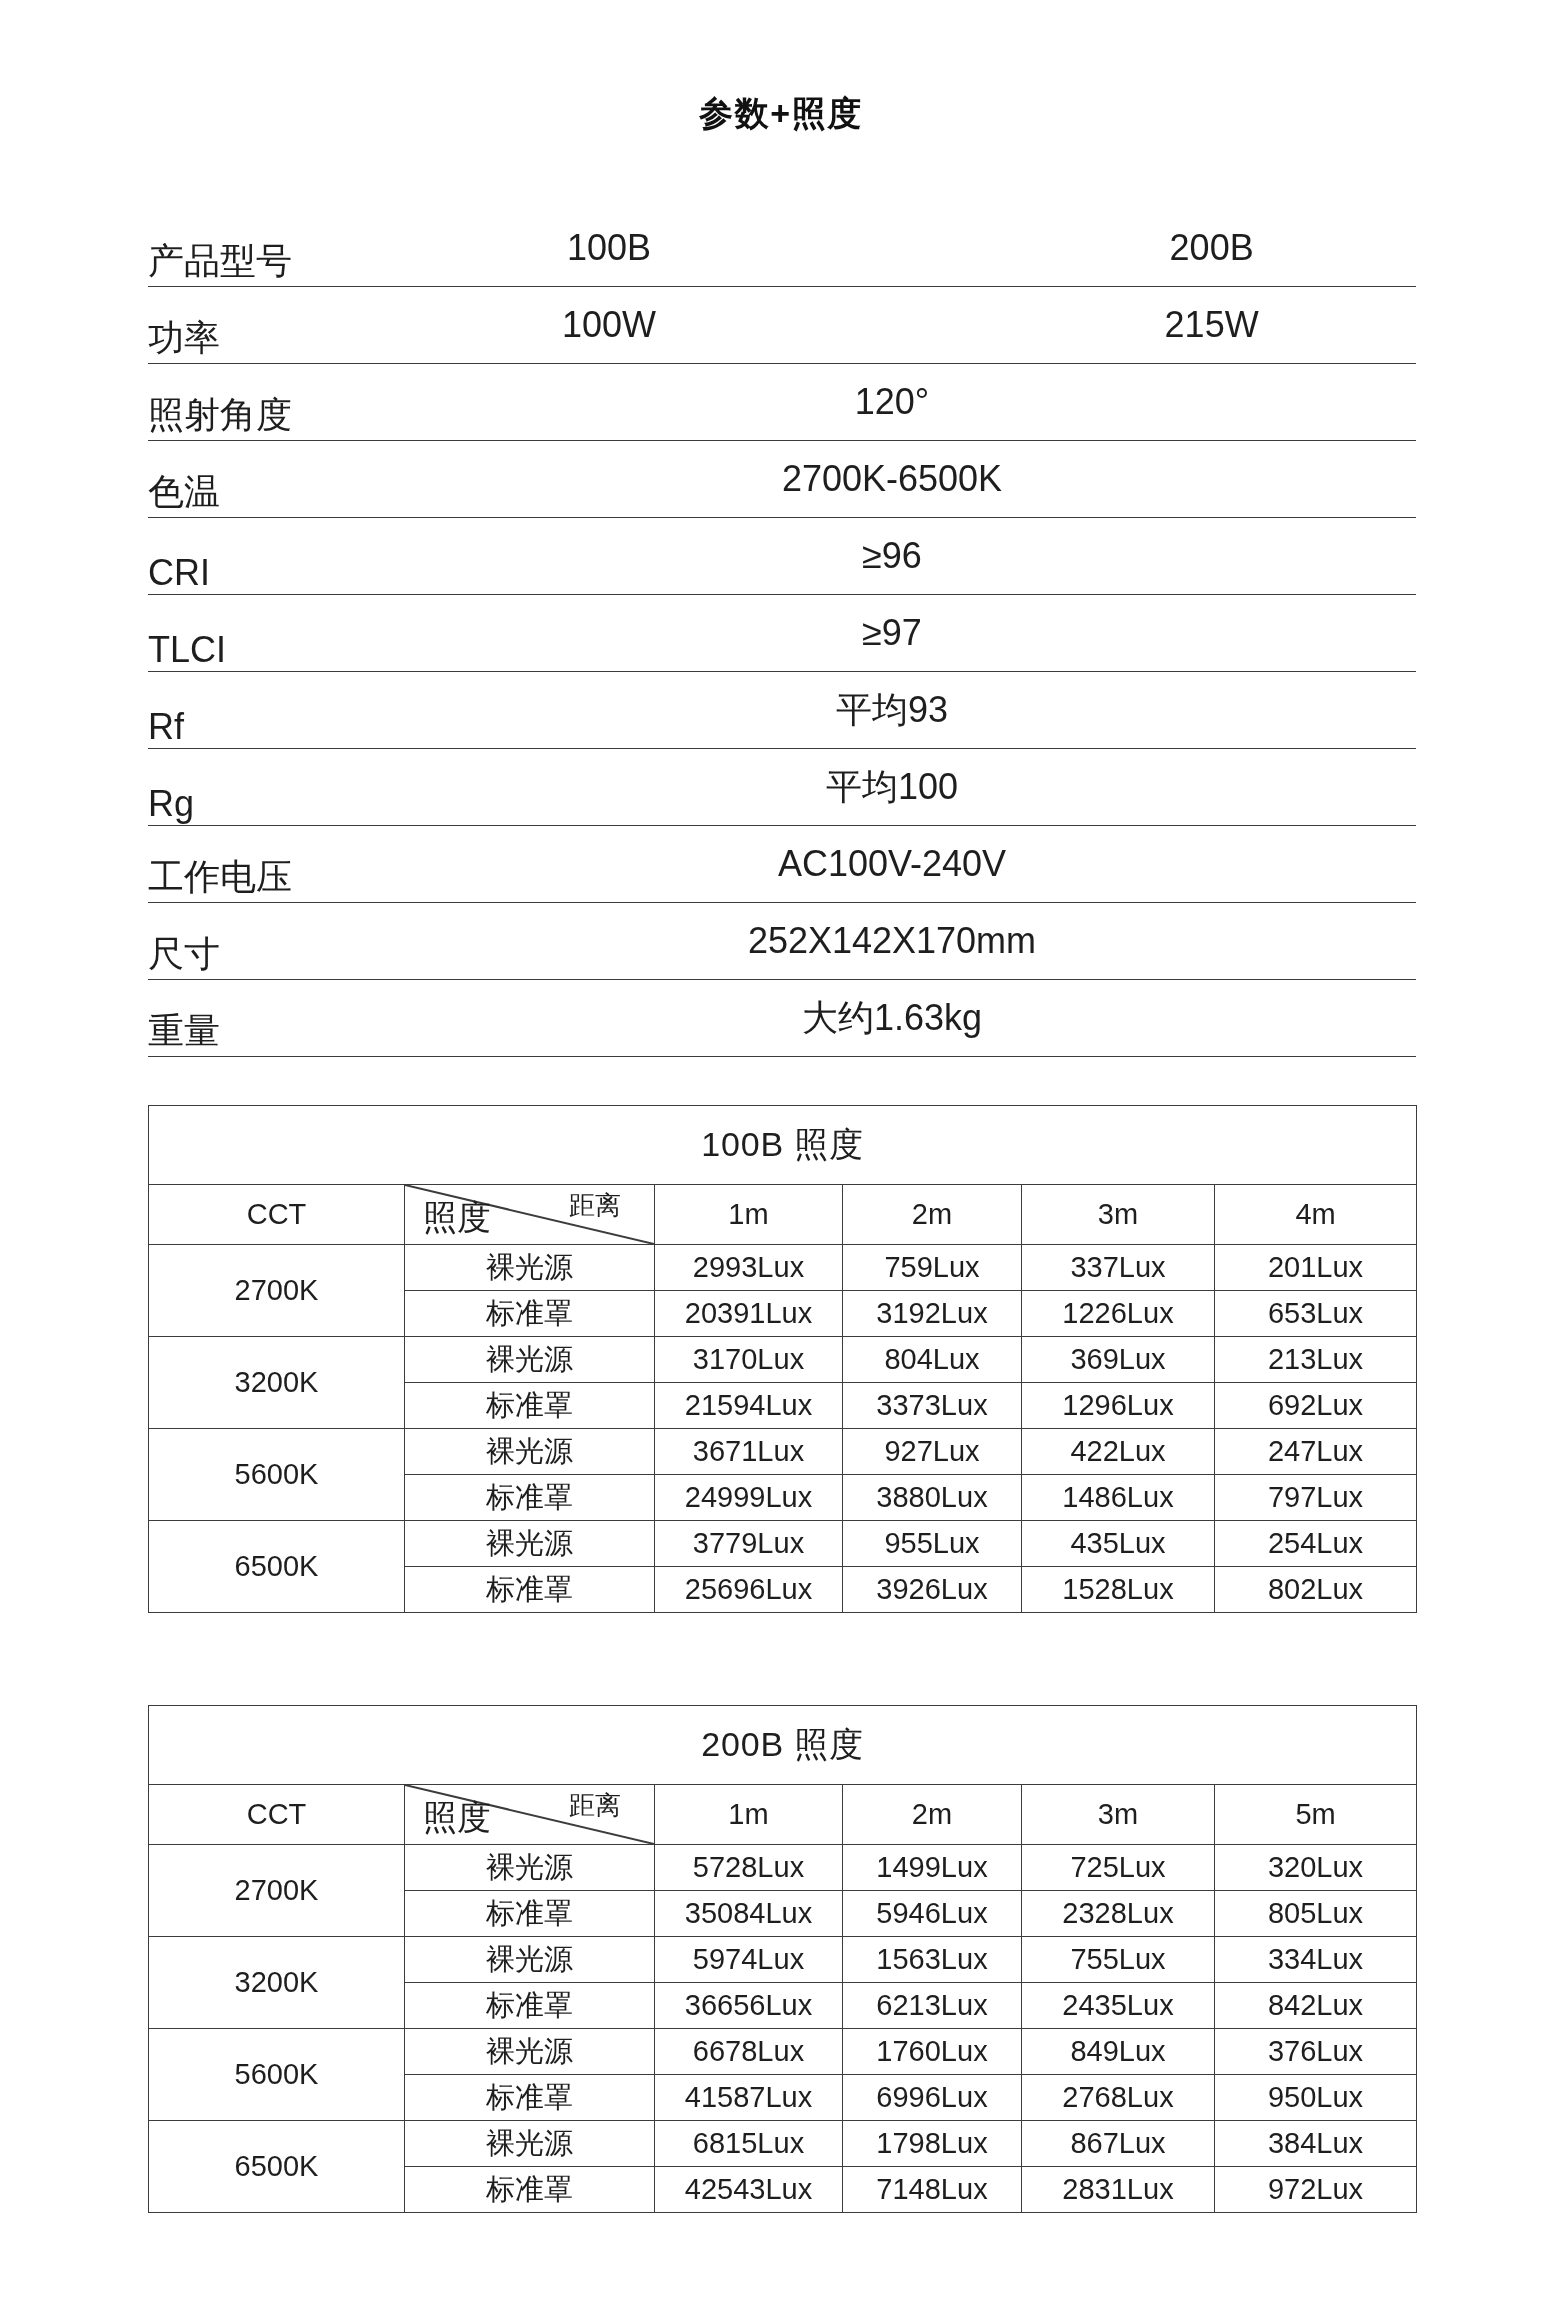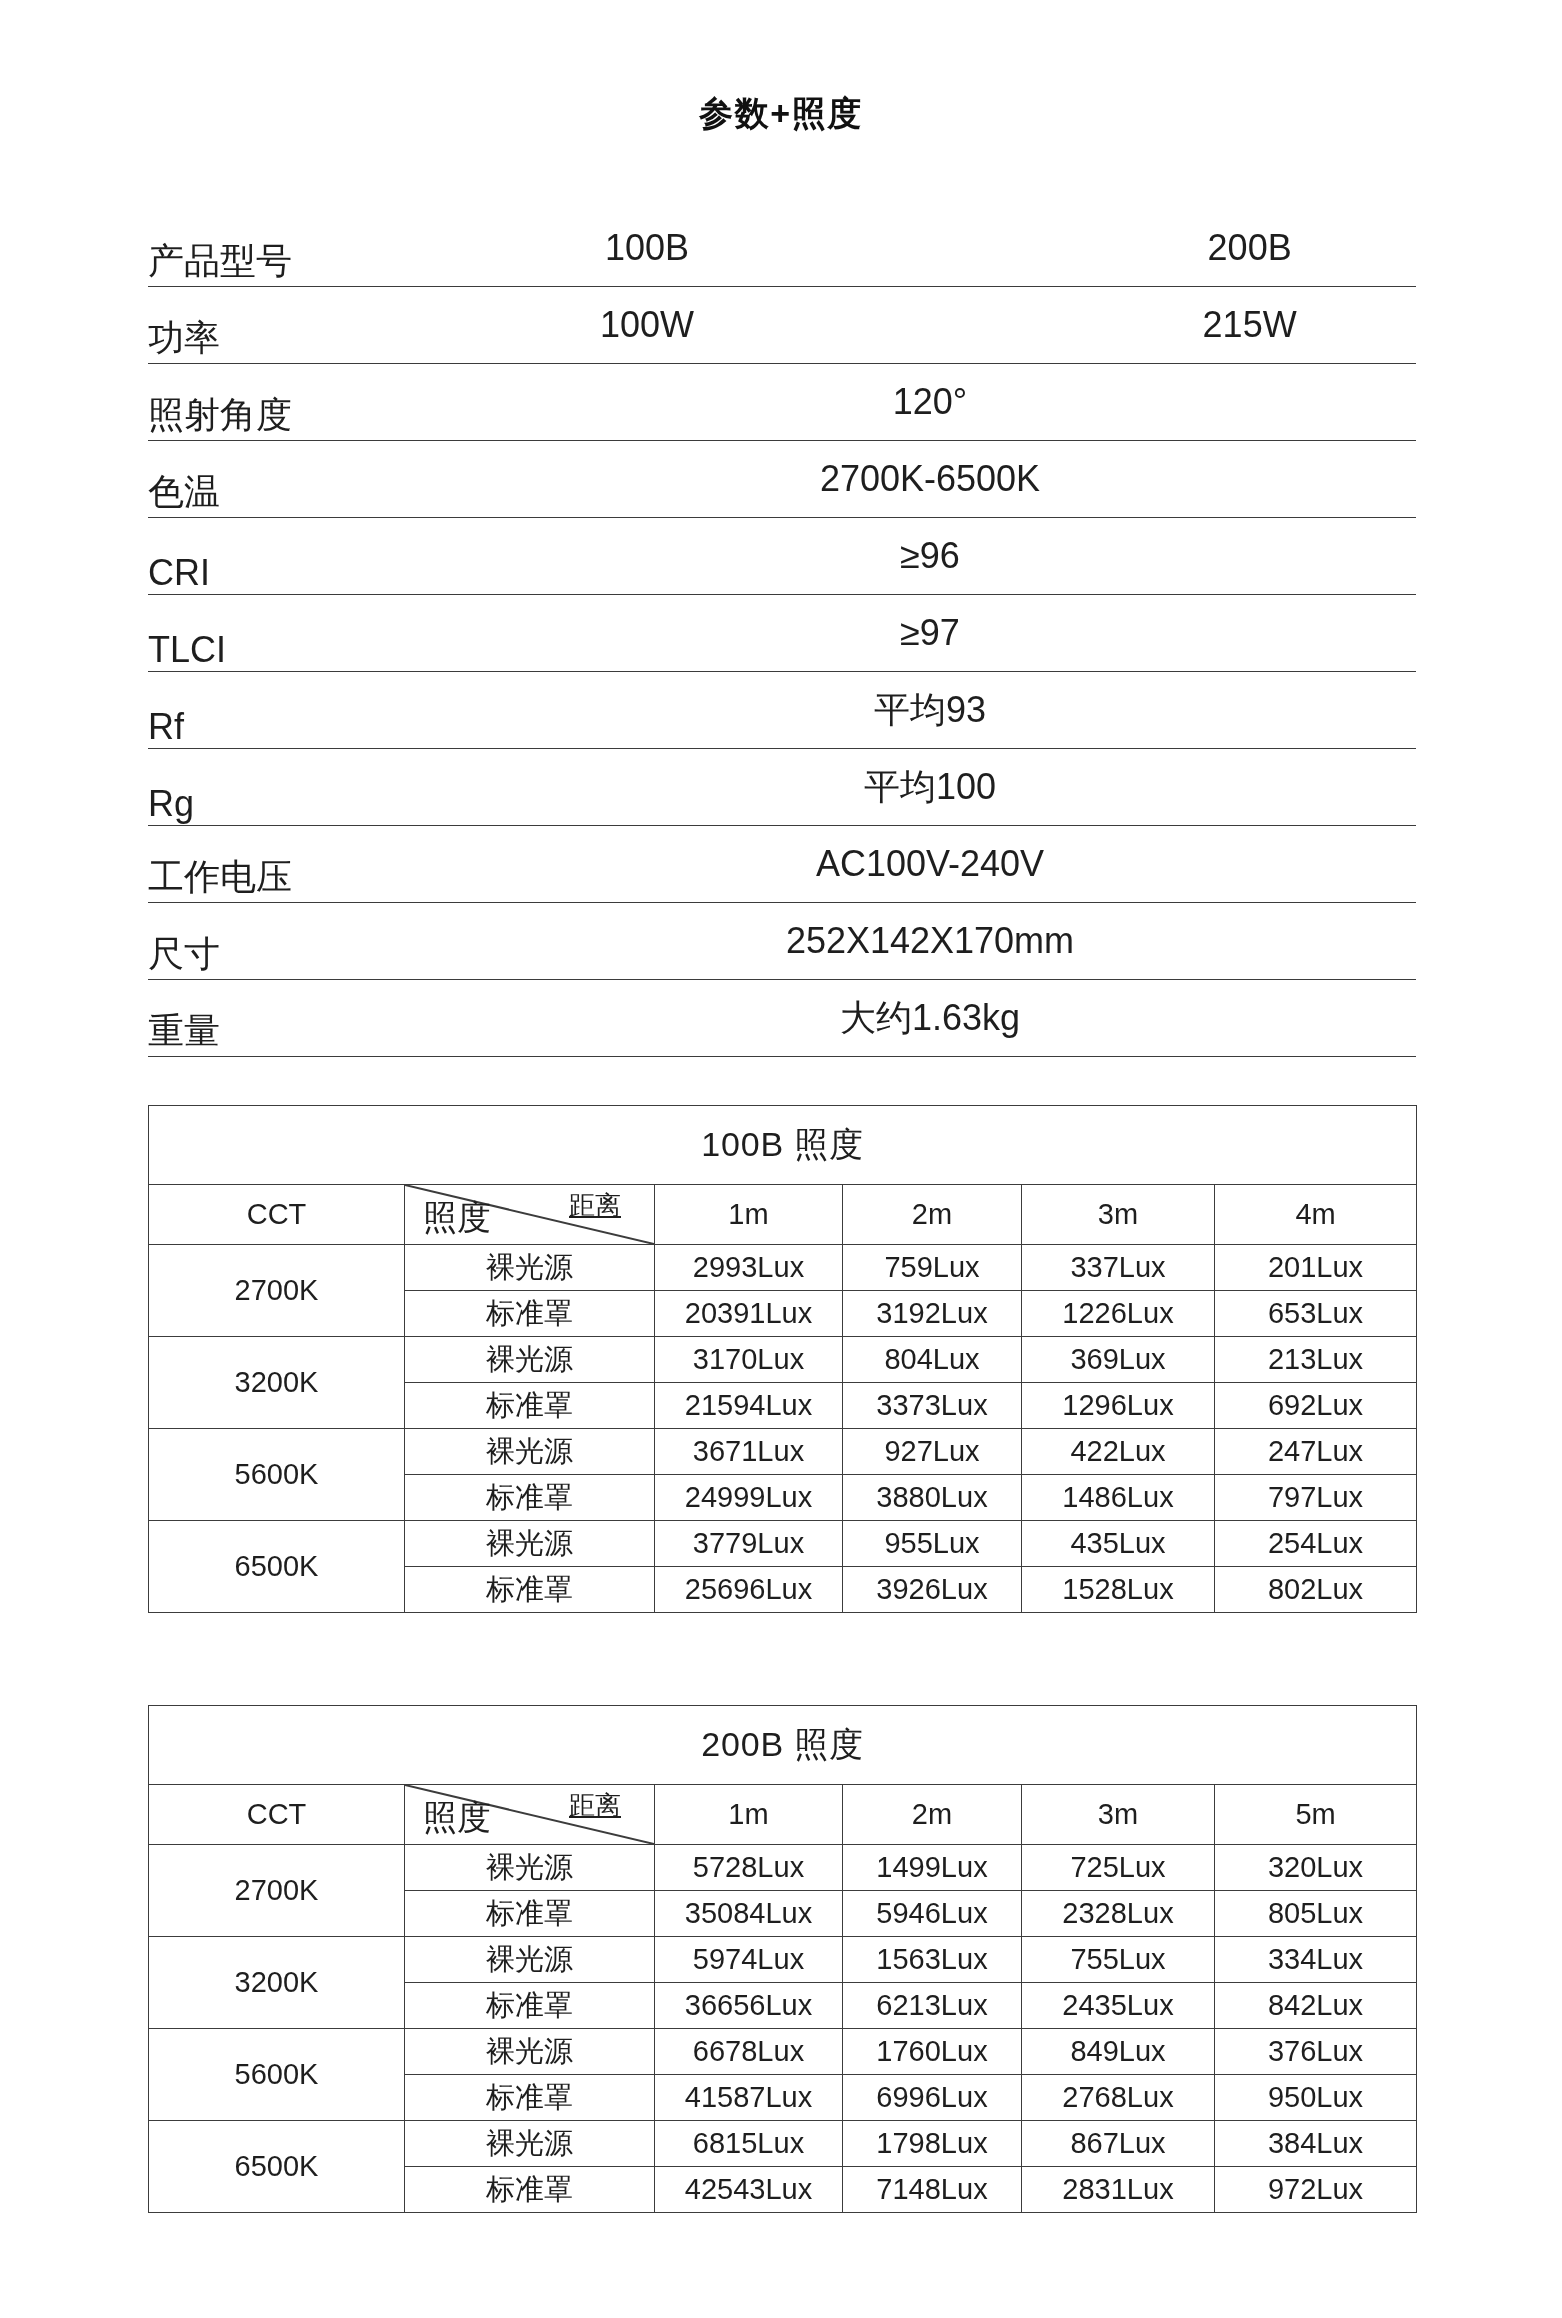--- a/index.html
+++ b/index.html
@@ -41,21 +41,20 @@
   .spec-values{
     flex:1 1 auto;
     position:relative;
     height:100%;
   }
   .spec-values .val{
     position:absolute;
     top:50%;
     transform:translate(-50%,-50%);
     white-space:nowrap;
-    margin-left:38px;
   }
   .spec-values .val.single{left:50%;}
   .spec-values .val.v1{left:23%;}
   .spec-values .val.v2{left:80.5%;}
   
   .lux-table{
     margin-left:148px;
     border-collapse:collapse;
     table-layout:fixed;
     width:1268px;
@@ -70,21 +69,21 @@
     vertical-align:middle;
     padding:0;
     overflow:hidden;
   }
   tr.title-row{height:79px;padding-left:24px;}
   tr.title-row td{font-size:34px;letter-spacing:0.8px;}
   tr.header-row{height:60px;}
   tr.data-row{height:46px;}
   td.corner-cell{position:relative;}
   .diag{position:absolute;left:0;top:0;width:100%;height:100%;display:block;}
-  .corner-top{position:absolute;top:3.3px;right:33px;font-size:26px;text-decoration:underline;}
+  .corner-top{position:absolute;top:3.3px;right:33px;font-size:26px;}
   .corner-bottom{position:absolute;bottom:3.3px;left:18px;font-size:34px;}
 </style>
 </head>
 <body>
 
 <div class="page">
 
   <h1 class="page-title">参数+照度</h1>
 
   <section class="specs">

